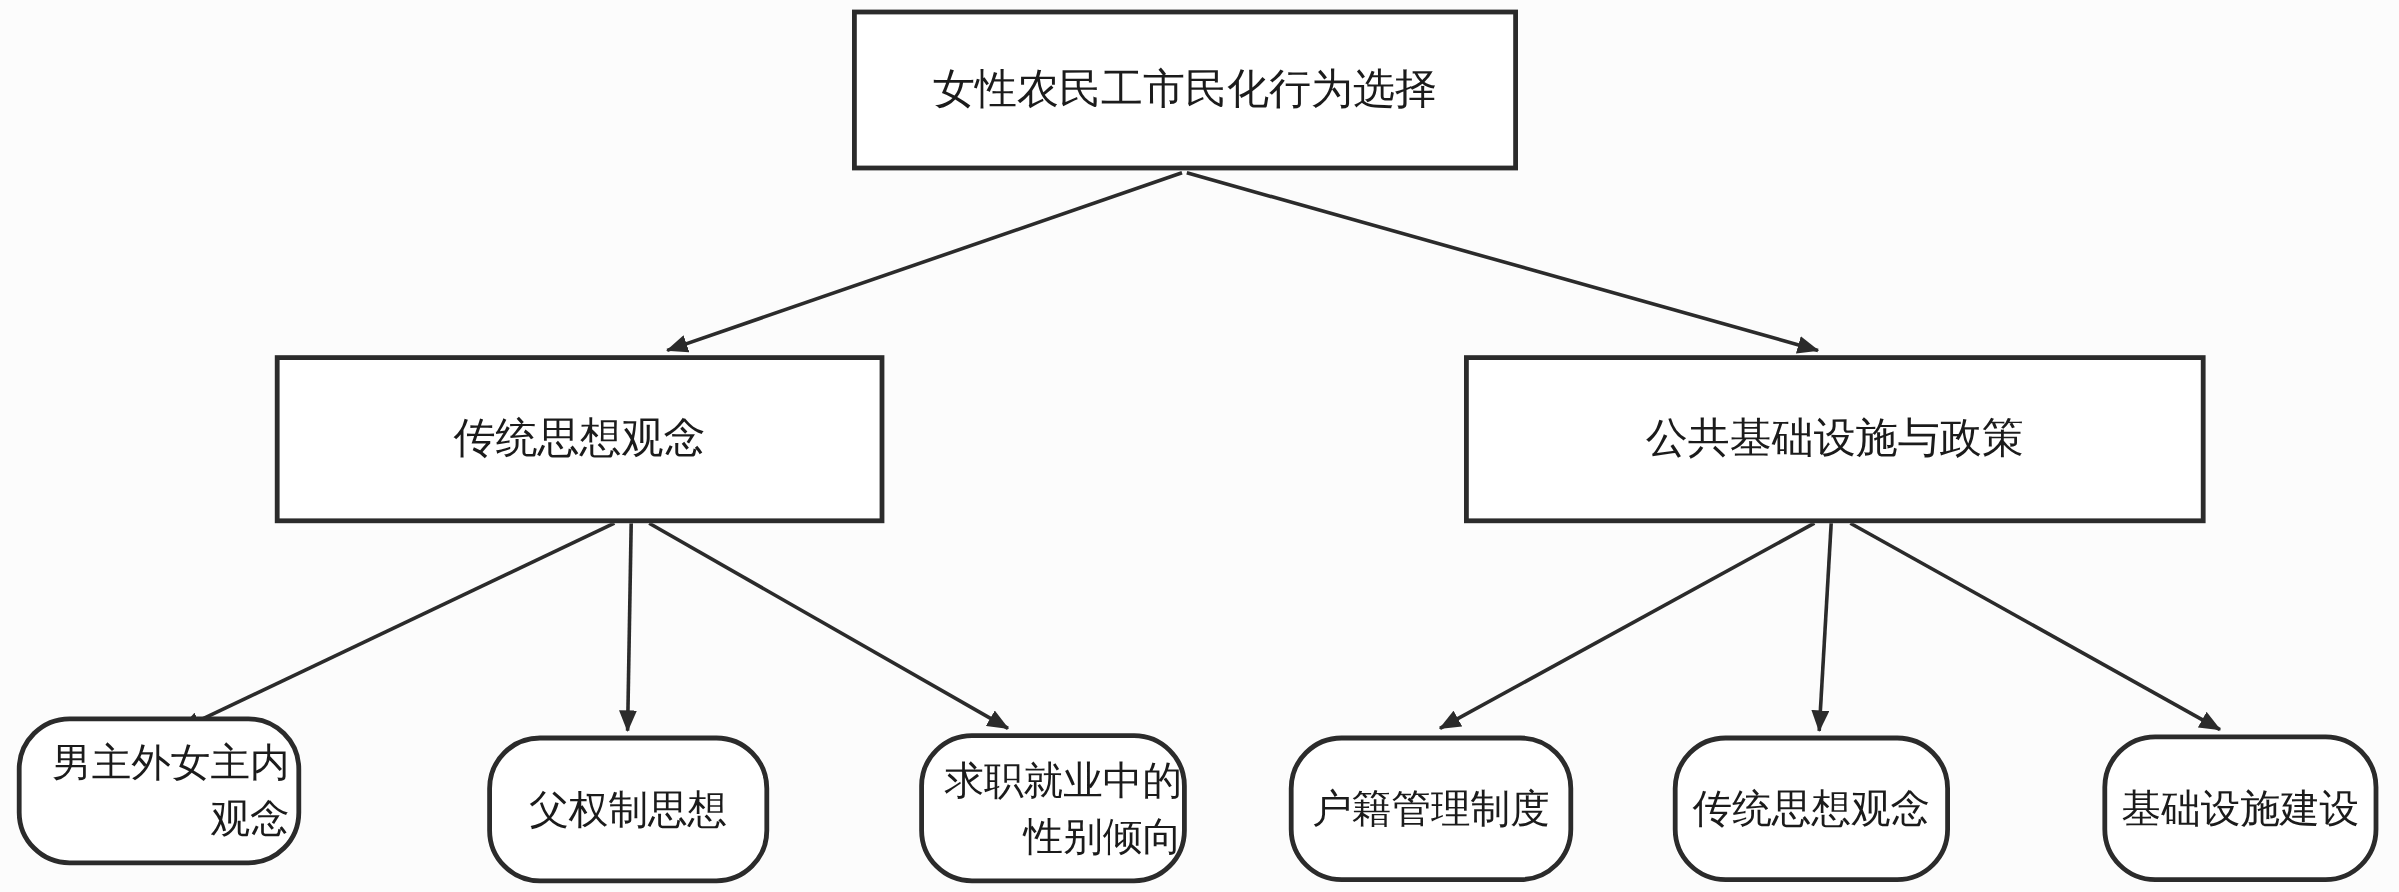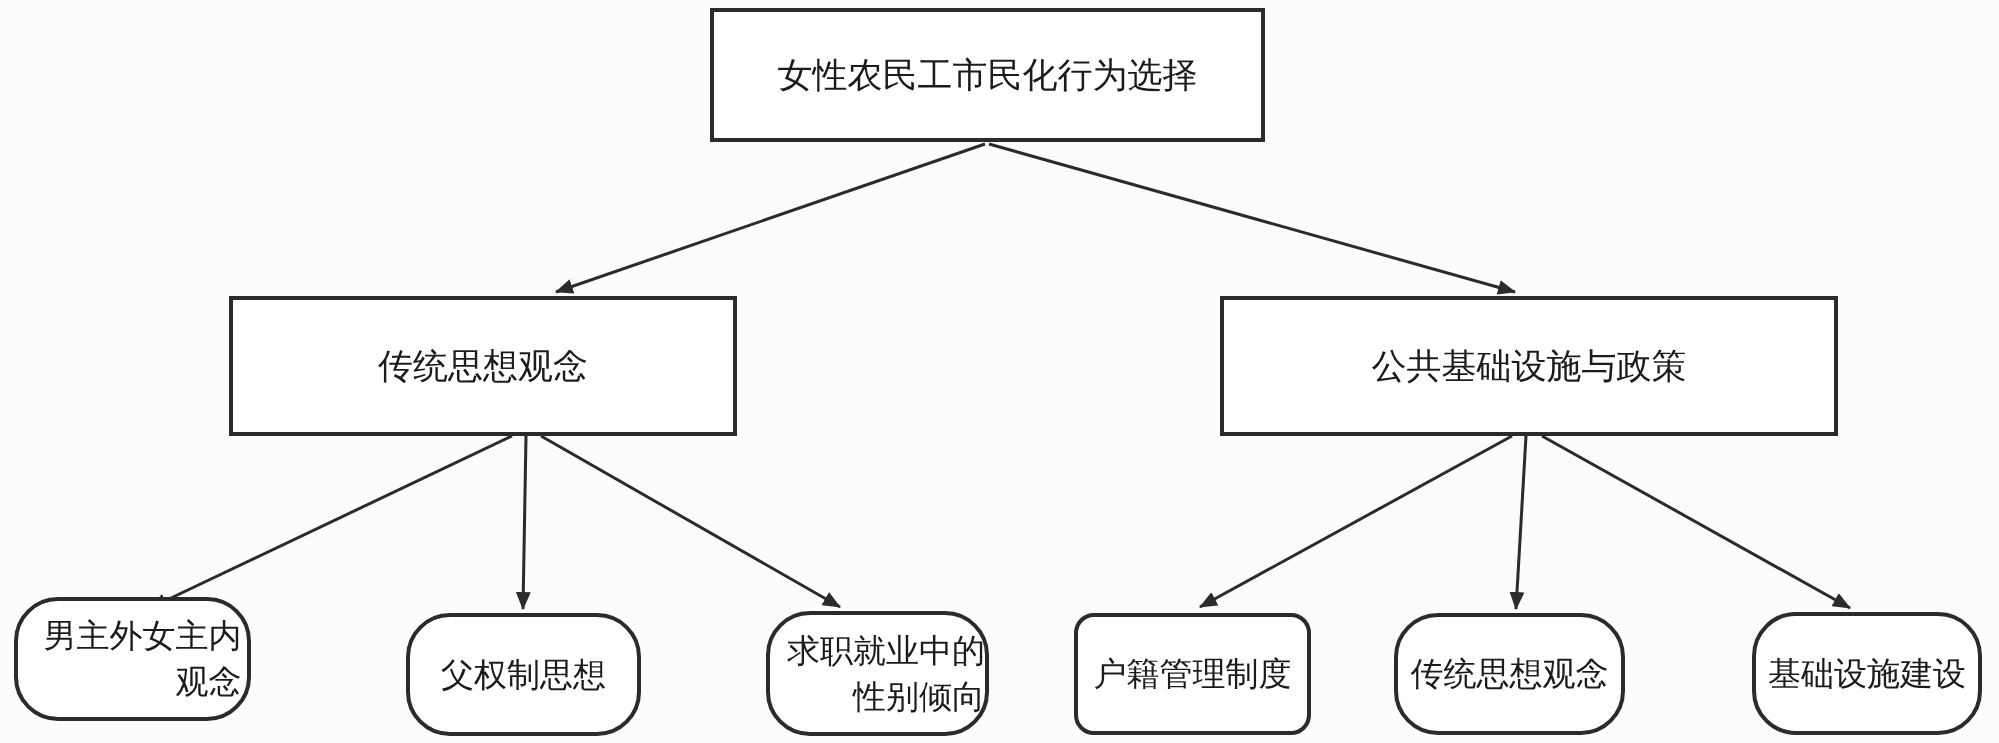--- a/index.html
+++ b/index.html
@@ -45,21 +45,21 @@
   .rect  { font-size: 35px; }
   .leaf  { border-radius: 44px; font-size: 33px; }
   .leaf span.wrap6 { display: inline-block; max-width: 6.6em; }
 
   .n-root { left: 710px;  top: 8px;   width: 555px; height: 134px; }
   .n-t1   { left: 229px;  top: 296px; width: 508px; height: 140px; }
   .n-t2   { left: 1220px; top: 296px; width: 618px; height: 140px; }
   .n-l1   { left: 14px;   top: 597px; width: 237px; height: 124px; }
   .n-l2   { left: 406px;  top: 613px; width: 235px; height: 123px; }
   .n-l3   { left: 766px;  top: 611px; width: 223px; height: 125px; }
-  .n-l4   { left: 1074px; top: 613px; width: 237px; height: 122px; border-radius: 20px; }
+  .n-l4   { left: 1074px; top: 613px; width: 237px; height: 122px; }
   .n-l5   { left: 1394px; top: 613px; width: 231px; height: 122px; }
   .n-l6   { left: 1752px; top: 612px; width: 230px; height: 123px; }
 </style>
 </head>
 <body>
 
 <div class="canvas">
 
   <svg class="edges" viewBox="0 0 1999 743" xmlns="http://www.w3.org/2000/svg">
     <defs>

